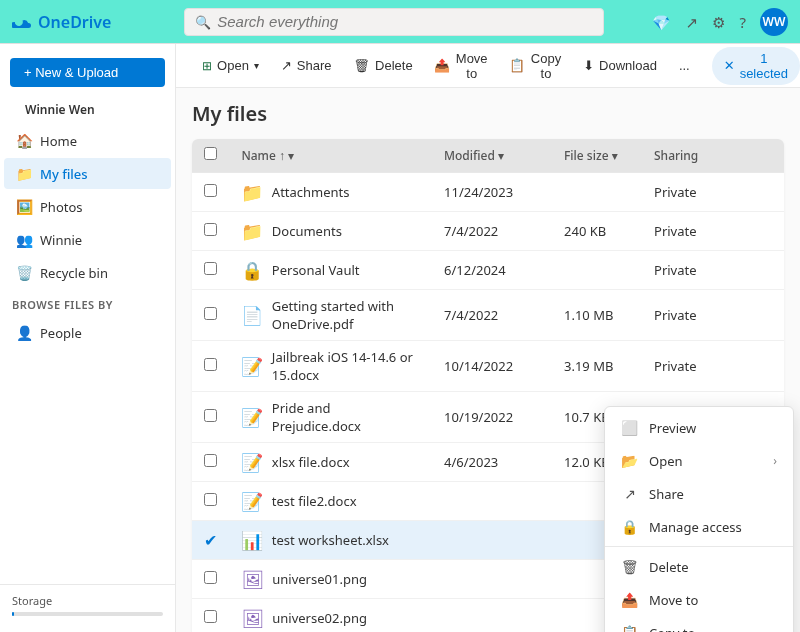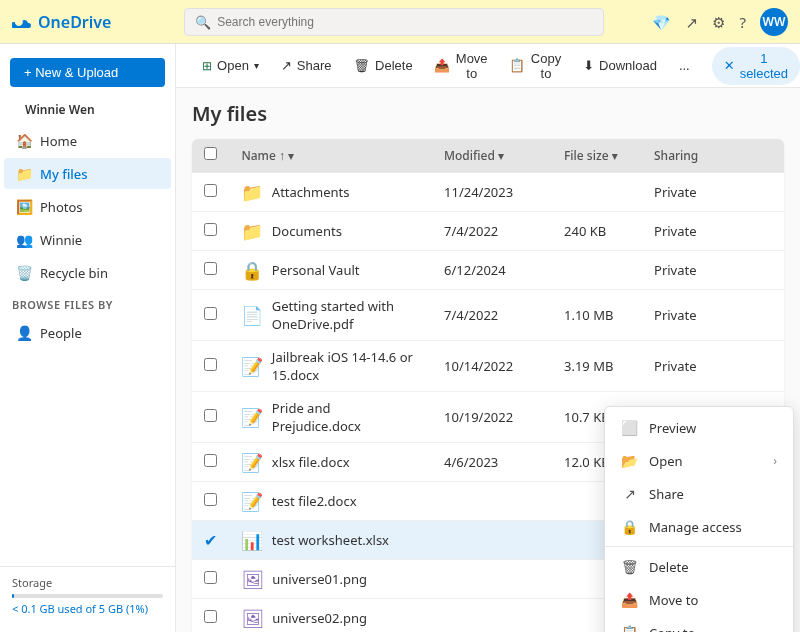--- a/index.html
+++ b/index.html
@@ -1,23 +1,23 @@
 <!DOCTYPE html>
 <html><head>
   <meta charset="utf-8">
   <style>
     * { box-sizing: border-box; margin: 0; padding: 0; }
     body { font-family: 'Segoe UI', system-ui, sans-serif; font-size: 13px; background: #f3f2f1; display: flex; flex-direction: column; height: 632px; overflow: hidden; }
 
     
-    .topbar { display: flex; align-items: center; background: #fef9c3; height: 44px; padding: 0 12px; border-bottom: 1px solid #e0e0e0; gap: 12px; }
+    .topbar { display: flex; align-items: center; background: #5eead4; height: 44px; padding: 0 12px; border-bottom: 1px solid #e0e0e0; gap: 12px; }
     .topbar-logo { display: flex; align-items: center; gap: 6px; font-size: 16px; font-weight: 600; color: #0078d4; min-width: 160px; }
     .topbar-logo svg { width: 20px; height: 20px; }
     .search-box { flex: 1; max-width: 420px; display: flex; align-items: center; background: #f3f2f1; border-radius: 4px; padding: 4px 10px; gap: 6px; border: 1px solid #e0e0e0; }
-    .search-box input { border: none; background: transparent; outline: none; font-size: 12px; width: 100%; }
+    .search-box input { border: none; background: transparent; outline: none; font-size: 15px; width: 100%; font-style: italic; }
     .topbar-icons { display: flex; align-items: center; gap: 14px; margin-left: auto; color: #444; }
     .avatar { width: 28px; height: 28px; border-radius: 50%; background: #0078d4; color: #fff; display: flex; align-items: center; justify-content: center; font-size: 12px; font-weight: 600; cursor: pointer; }
 
     
     .main-layout { display: flex; flex: 1; overflow: hidden; }
 
     
     .sidebar { width: 176px; background: #fff; display: flex; flex-direction: column; padding: 8px 0; border-right: 1px solid #e8e8e8; overflow-y: auto; }
     .new-upload-btn { margin: 6px 10px 10px 10px; background: #0078d4; color: #fff; border: none; border-radius: 4px; padding: 7px 14px; font-size: 13px; cursor: pointer; display: flex; align-items: center; gap: 6px; font-weight: 500; }
     .sidebar-user { padding: 4px 12px 6px 12px; font-size: 12px; font-weight: 600; color: #333; margin-left: 13px; }
@@ -125,21 +125,20 @@
     <div class="sidebar-item">
       <span class="sidebar-icon">👤</span>
       <span>People</span>
     </div>
 
     <div class="sidebar-bottom">
       <div class="storage-label">Storage</div>
       <div class="storage-bar">
         <div class="storage-fill" style="width:1%"></div>
       </div>
-      <div class="storage-info">&lt; 0.1 GB used of 5 GB (1%)</div>
     </div>
   </div>
 
   <div class="content">
 
     <div class="toolbar">
       <button class="tb-btn">
         <span style="color:#217346;font-size:12px;">⊞</span>
         <span>Open</span>
         <span style="font-size:10px;">▾</span>

